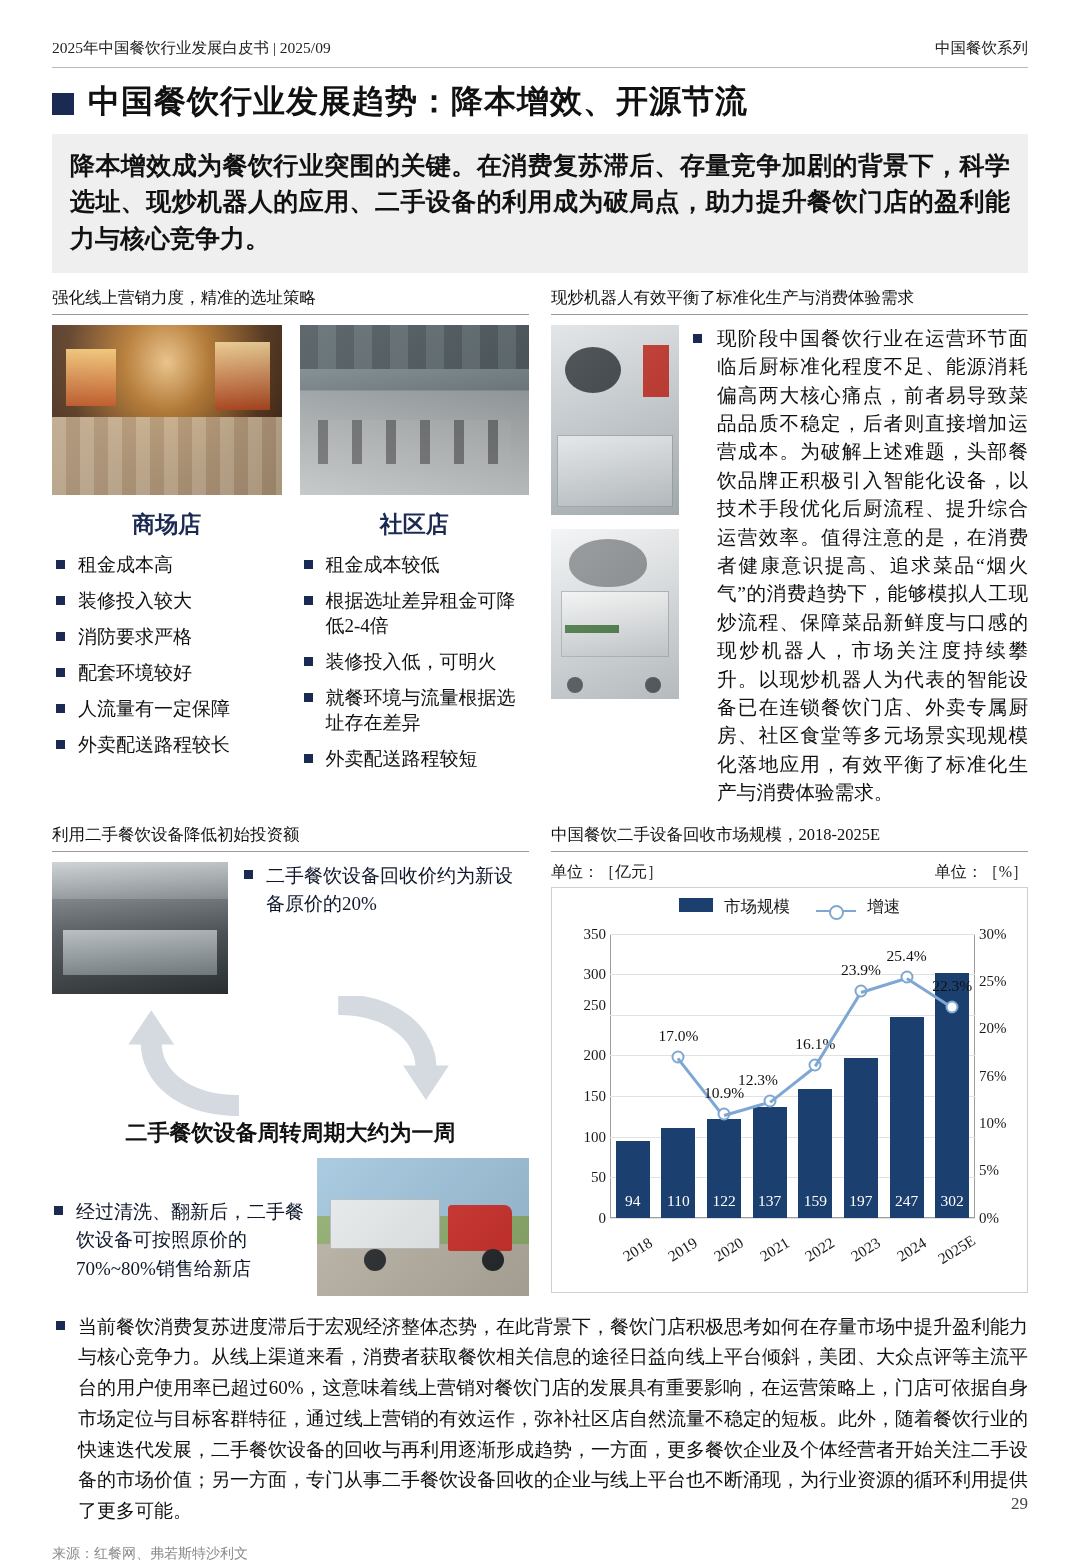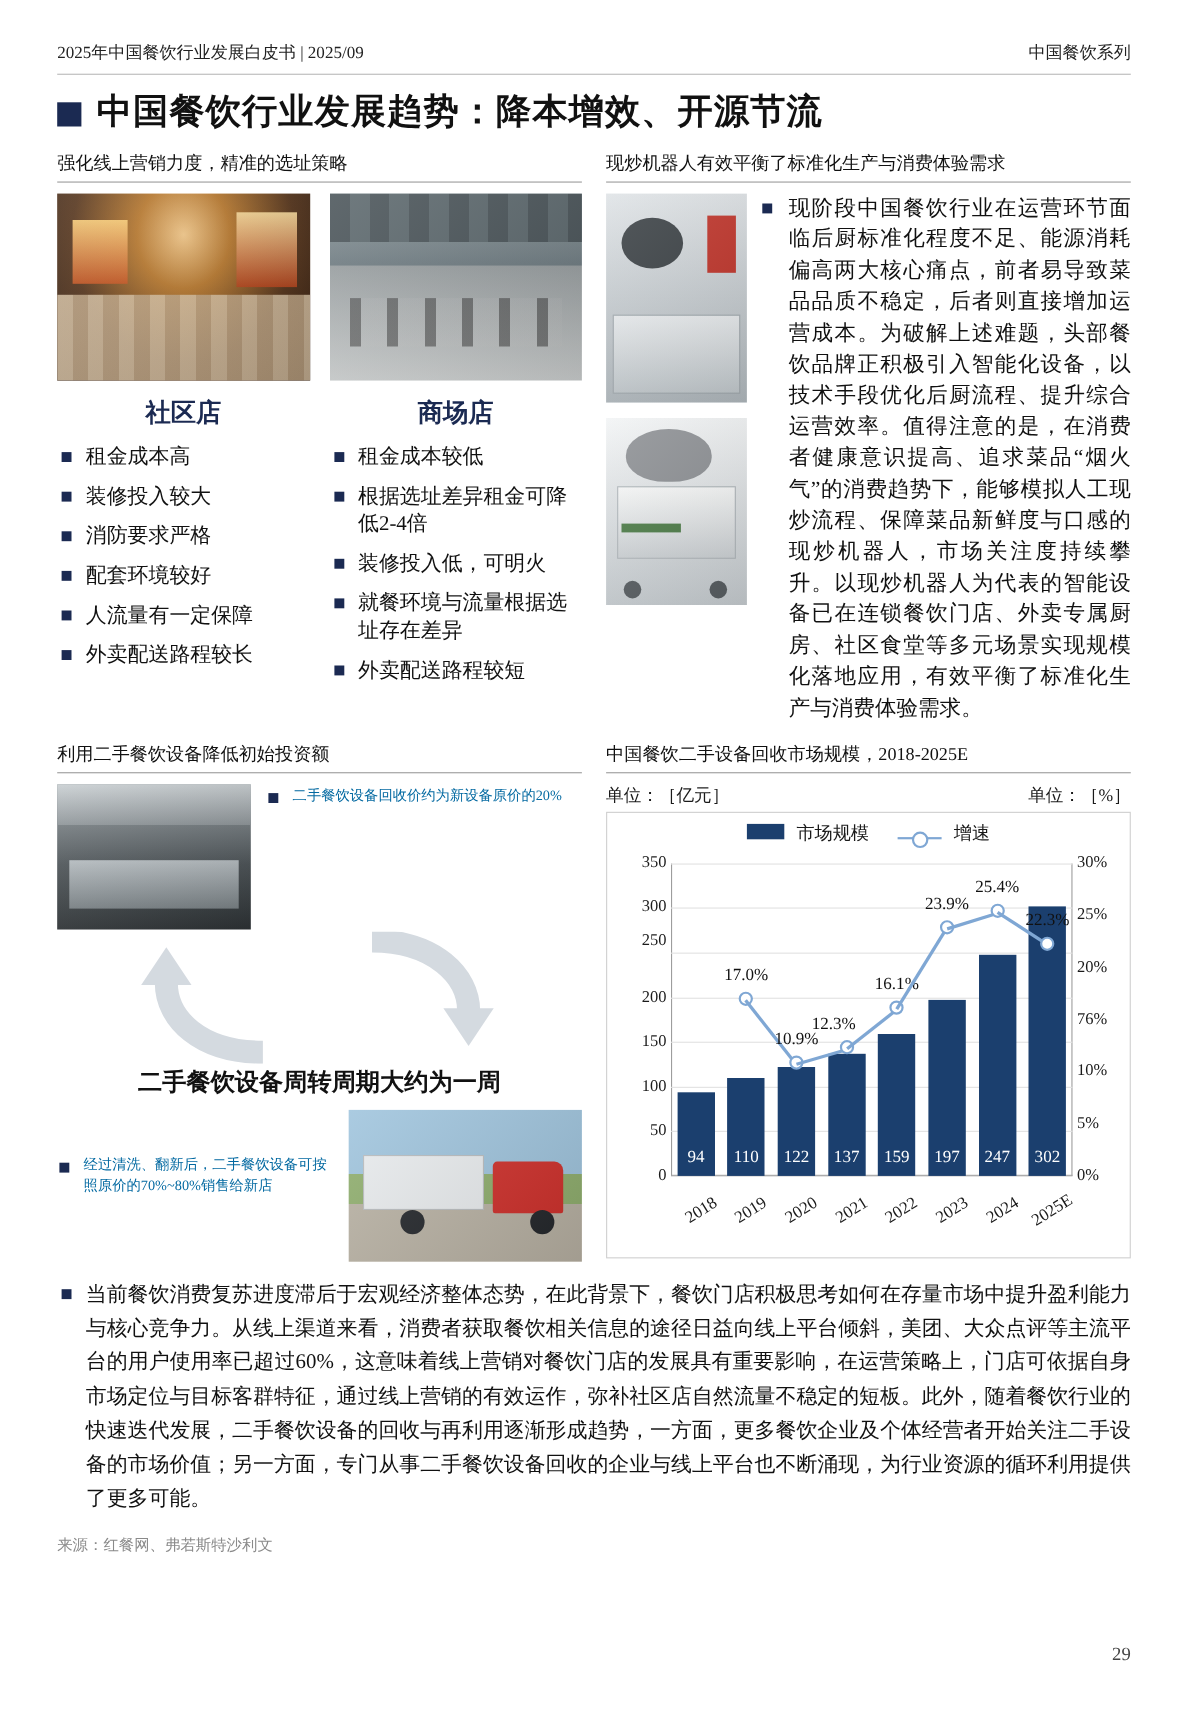--- a/index.html
+++ b/index.html
@@ -98,21 +98,21 @@
 
   
   .sh-top { display:flex; gap:14px; }
   .kitchen-ph { width:176px; height:132px; flex:none;
      background:linear-gradient(#9aa2a6,#4d5458 55%,#2f3437); position:relative; }
   .kitchen-ph .hood { position:absolute; top:0; left:0; right:0; height:28%;
      background:linear-gradient(#c8ced1,#8d9498); }
   .kitchen-ph .stove { position:absolute; bottom:14%; left:6%; right:6%; height:34%;
      background:linear-gradient(#b9c0c4,#7c8488); }
 
-  .sh-b { position:relative; padding-left:24px; font-size:13px; line-height:1.5; color:#0369a1; }
+  .sh-b { position:relative; padding-left:24px; font-size:19px; line-height:1.5; color:#0f172a; }
   .sh-b::before { content:""; position:absolute; left:2px; top:8px; width:9px; height:9px; background:#1b2a52; }
 
   .arrow-zone { position:relative; height:120px; margin-top:2px; }
   .cycle-title { text-align:center; font-size:22px; font-weight:bold; color:#111; margin-top:2px;}
 
   .sh-bot { display:flex; gap:10px; margin-top:10px; align-items:flex-start; }
   .truck-ph { width:212px; height:138px; flex:none;
      background:linear-gradient(#9fc4dd 0 42%, #8fae6d 42% 62%, #b9b2a4 62% 100%); position:relative; }
   .truck-ph .cont { position:absolute; left:6%; top:30%; width:52%; height:36%;
      background:#e9ecee; border:1px solid #b9bcbe; }
@@ -165,20 +165,21 @@
     <div>2025年中国餐饮行业发展白皮书 | 2025/09</div>
     <div>中国餐饮系列</div>
   </div>
   <div class="hdr-rule"></div>
 
   <div class="title-row">
     <div class="title-mark"></div>
     <div class="title-txt">中国餐饮行业发展趋势：降本增效、开源节流</div>
   </div>
 
+  <div class="lead">降本增效成为餐饮行业突围的关键。在消费复苏滞后、存量竞争加剧的背景下，科学选址、现炒机器人的应用、二手设备的利用成为破局点，助力提升餐饮门店的盈利能力与核心竞争力。</div>
 
   <div class="grid">
 
     <div>
       <div class="panel-head">强化线上营销力度，精准的选址策略</div>
 
       <div class="photo-row">
         <div class="photo-col">
           <div class="ph mall-ph">
             <div class="signl"></div>
@@ -188,22 +189,22 @@
         </div>
         <div class="photo-col">
           <div class="ph comm-ph">
             <div class="awn"></div>
               <div class="tbl"></div>
           </div>
         </div>
       </div>
 
       <div class="store-names">
+        <div class="store-name">商场店</div>
         <div class="store-name">社区店</div>
-        <div class="store-name">商场店</div>
       </div>
 
       <div class="cols2">
         <div>
           <ul class="bullets">
             <li>租金成本高</li>
             <li>装修投入较大</li>
             <li>消防要求严格</li>
             <li>配套环境较好</li>
             <li>人流量有一定保障</li>

